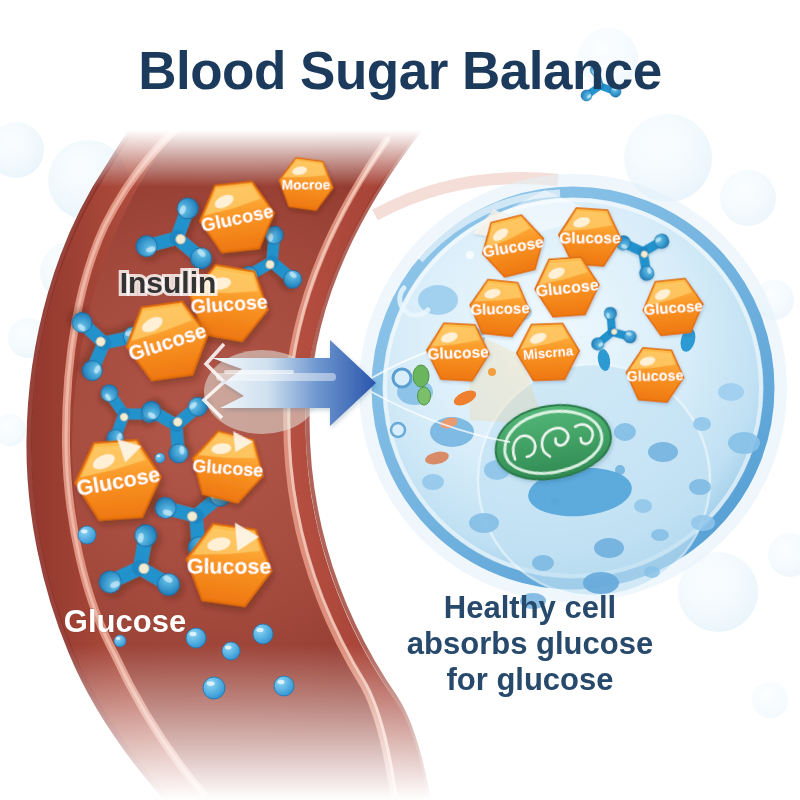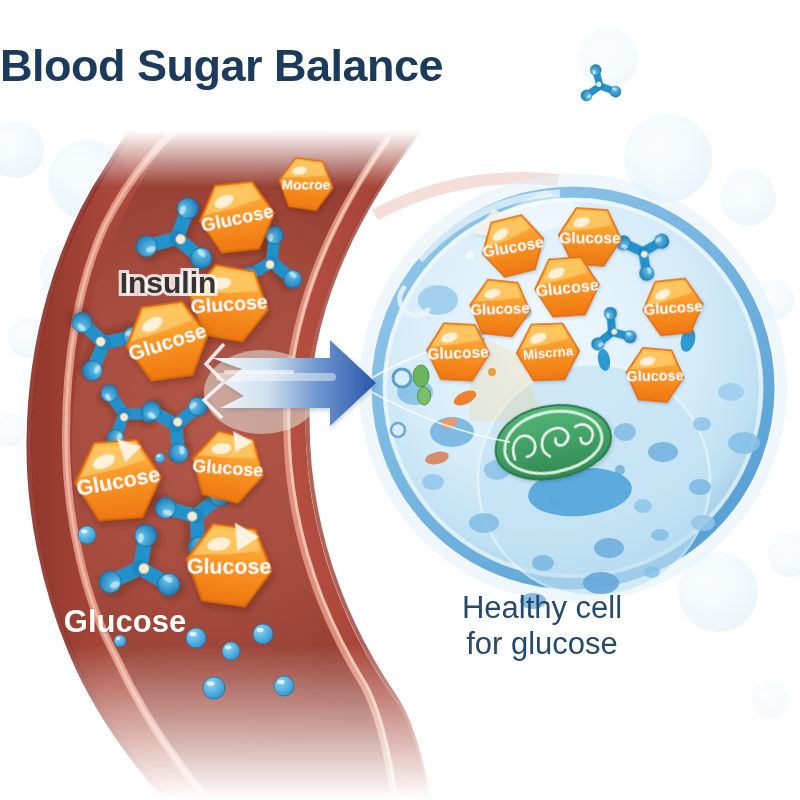--- a/index.html
+++ b/index.html
@@ -1,22 +1,22 @@
 <!DOCTYPE html>
 <html><head>
 <meta charset="utf-8">
 <style>
   html,body{margin:0;padding:0;background:#fff;}
   .canvas{position:relative;width:800px;height:800px;background:#ffffff;overflow:hidden;
           font-family:"Liberation Sans",sans-serif;}
   .canvas svg{position:absolute;left:0;top:0;}
-  .title{position:absolute;left:0;top:40px;width:800px;text-align:left;
-         font-size:45px;font-weight:bold;letter-spacing:-0.5px;color:#1c3a5c;}
-  .caption{position:absolute;left:362px;top:590px;width:360px;text-align:center;
-           font-size:31px;line-height:36px;font-weight:normal;color:#27496b;}
+  .title{position:absolute;left:0;top:40px;width:800px;text-align:center;
+         font-size:53px;font-weight:bold;letter-spacing:-0.5px;color:#1c3a5c;}
+  .caption{position:absolute;left:350px;top:590px;width:360px;text-align:center;
+           font-size:31px;line-height:36px;font-weight:bold;color:#27496b;}
   .caption span{display:block;}
 </style>
 </head>
 <body>
 
 <div class="canvas">
 
 <svg width="800" height="800" viewBox="0 0 800 800">
   <defs>
     <radialGradient id="bubbleGrad" cx="40%" cy="35%" r="75%">
@@ -354,16 +354,17 @@
     <polygon points="212,358 330,358 330,340 376,383 330,426 330,408 220,408 244,396 224,383 242,369" fill="url(#arrowGrad)"></polygon>
     <line x1="220" y1="377" x2="332" y2="377" stroke="#ffffff" stroke-width="8" stroke-linecap="round" opacity="0.45"></line>
     <line x1="226" y1="372" x2="292" y2="372" stroke="#ffffff" stroke-width="4" stroke-linecap="round" opacity="0.6"></line>
   </g>
 </svg>
 
 <div class="title">Blood Sugar Balance</div>
 
 <div class="caption">
   <span>Healthy cell</span>
+  <span>absorbs glucose</span>
   <span>for glucose</span>
 </div>
 
 </div>
 
 </body></html>

